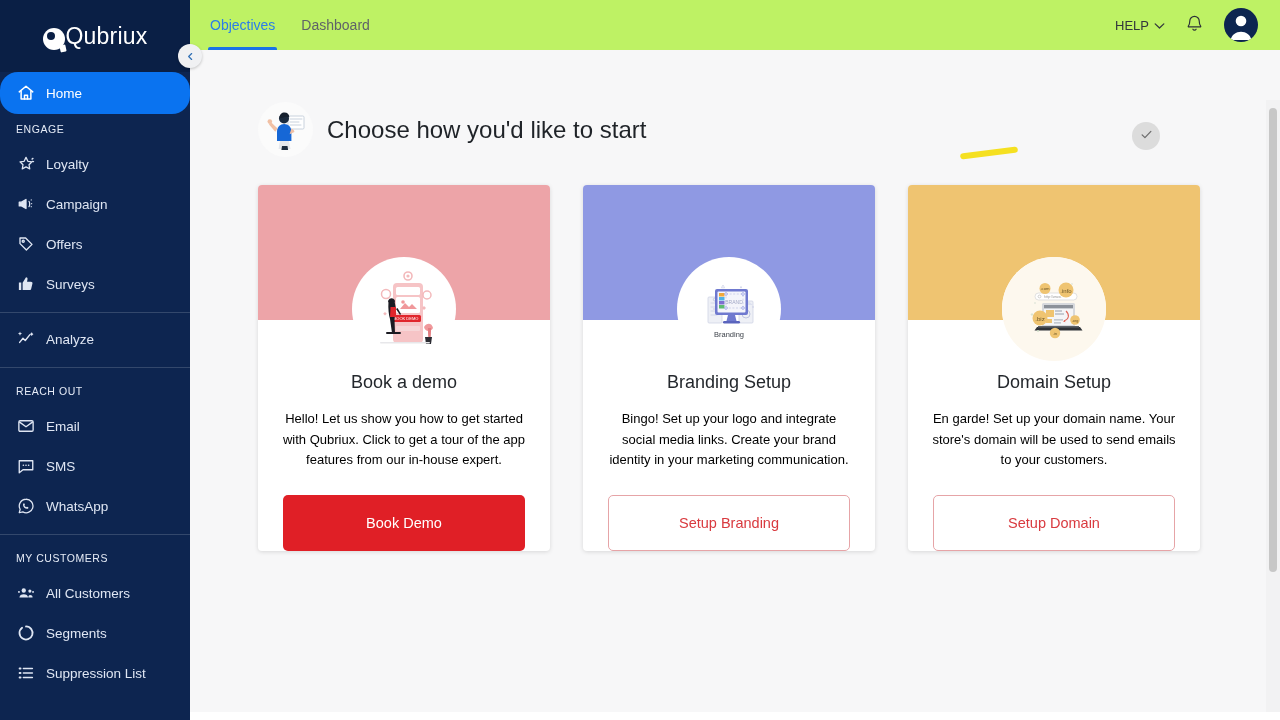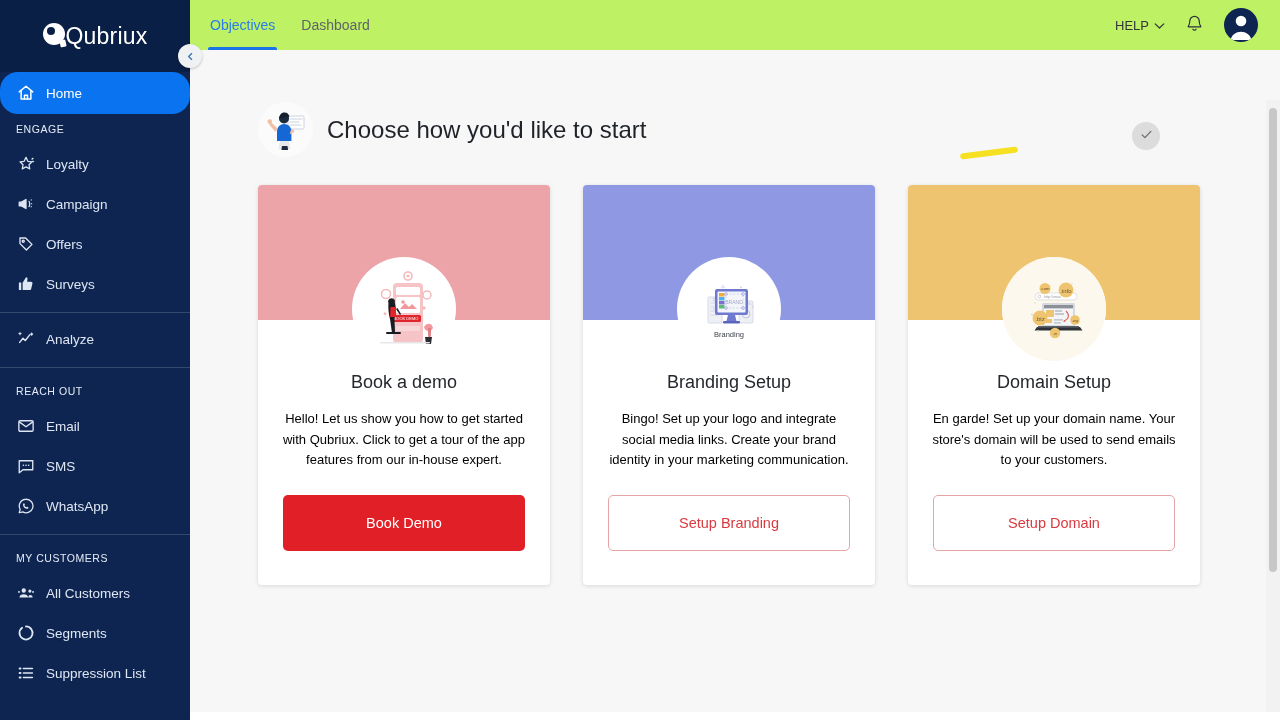--- a/index.html
+++ b/index.html
@@ -22,21 +22,21 @@
   }
   .brand {
     height: 72px;
     display: flex; align-items: center; justify-content: center;
     background: #0a1f45;
   }
   .brand-text {
     color: #ffffff;
     font-size: 23px;
     letter-spacing: .2px;
-    display: flex; align-items: flex-start;
+    display: flex; align-items: flex-end;
   }
   .brand-q {
     display: inline-block;
     width: 22px; height: 22px; border-radius: 50%;
     background: #ffffff;
     position: relative;
     margin-right: 1px;
   }
   .brand-q::after {
     content: "";
@@ -204,21 +204,20 @@
 
   
   .cards { display: flex; gap: 33px; }
   .card {
     width: 292px;
     background: #ffffff;
     border-radius: 4px;
     box-shadow: 0 1px 4px rgba(0,0,0,.13);
     overflow: hidden;
     display: flex; flex-direction: column;
-    padding-bottom: 34px;
   }
   .card-top {
     height: 135px;
     position: relative;
   }
   .card-ill-wrap {
     position: absolute;
     left: 50%; top: 72px;
     transform: translateX(-50%);
     width: 104px; height: 104px;

